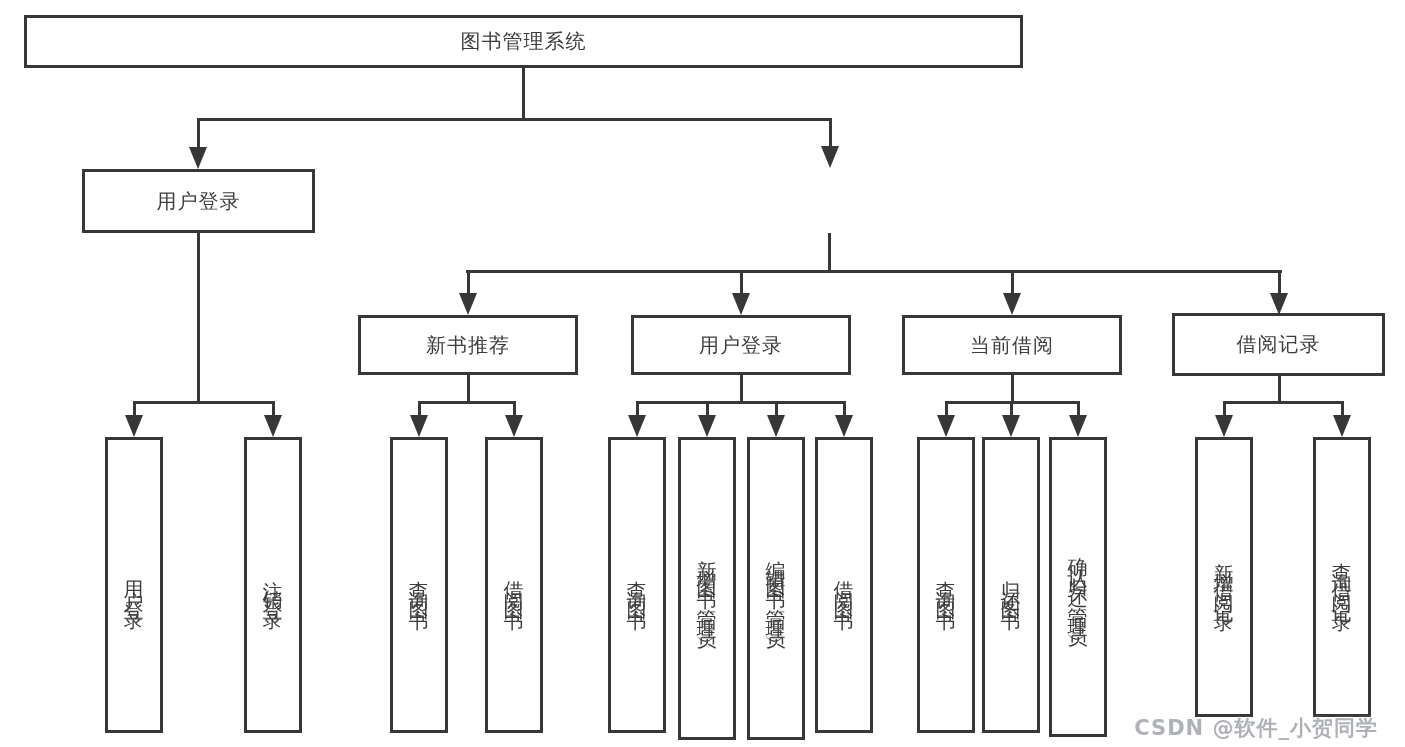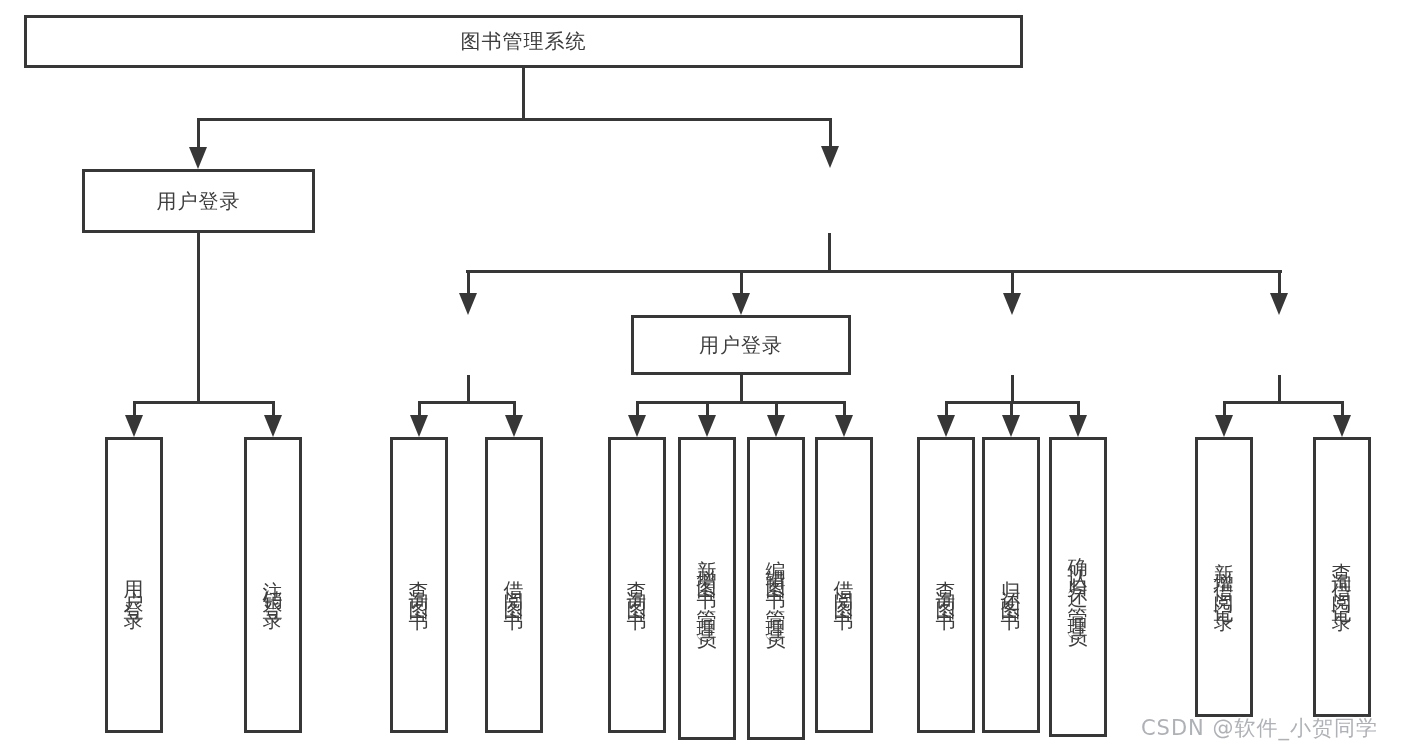--- a/index.html
+++ b/index.html
@@ -28,20 +28,21 @@
   .arrow{
     position:absolute;width:0;height:0;
     border-left:9px solid transparent;border-right:9px solid transparent;
     border-top:22px solid var(--line);
   }
   #watermark{
     position:absolute;right:14px;bottom:5px;z-index:5;
     color:var(--watermark-color);font-size:21px;letter-spacing:1px;
     text-shadow:0 0 3px rgba(255,255,255,.95), 0 0 1px rgba(255,255,255,.9);
     white-space:nowrap;
+    font-weight:bold;
   }
 </style>
 </head>
 <body>
 
 <div id="canvas">
 
   <div class="ln" style="left:522px;top:68px;width:3px;height:53px;"></div>
   <div class="ln" style="left:197px;top:118px;width:635px;height:3px;"></div>
   <div class="ln" style="left:197px;top:118px;width:3px;height:34px;"></div>
@@ -104,22 +105,31 @@
   <div class="arrow" style="left:1333px;top:415px;"></div>
 
   <div class="node" style="left:24px;top:15px;width:999px;height:53px;">
     <span>图书管理系统</span>
   </div>
 
   <div class="node" style="left:82px;top:169px;width:233px;height:64px;">
     <span>用户登录</span>
   </div>
 
+  <div class="node" style="left:358px;top:315px;width:220px;height:60px;">
+    <span>新书推荐</span>
+  </div>
   <div class="node" style="left:631px;top:315px;width:220px;height:60px;">
     <span>用户登录</span>
+  </div>
+  <div class="node" style="left:902px;top:315px;width:220px;height:60px;">
+    <span>当前借阅</span>
+  </div>
+  <div class="node" style="left:1172px;top:313px;width:213px;height:63px;">
+    <span>借阅记录</span>
   </div>
 
   <div class="node leaf" style="left:105px;top:437px;width:58px;height:296px;">
     <span>用户登录</span>
   </div>
   <div class="node leaf" style="left:244px;top:437px;width:58px;height:296px;">
     <span>注销登录</span>
   </div>
 
   <div class="node leaf" style="left:390px;top:437px;width:58px;height:296px;">

